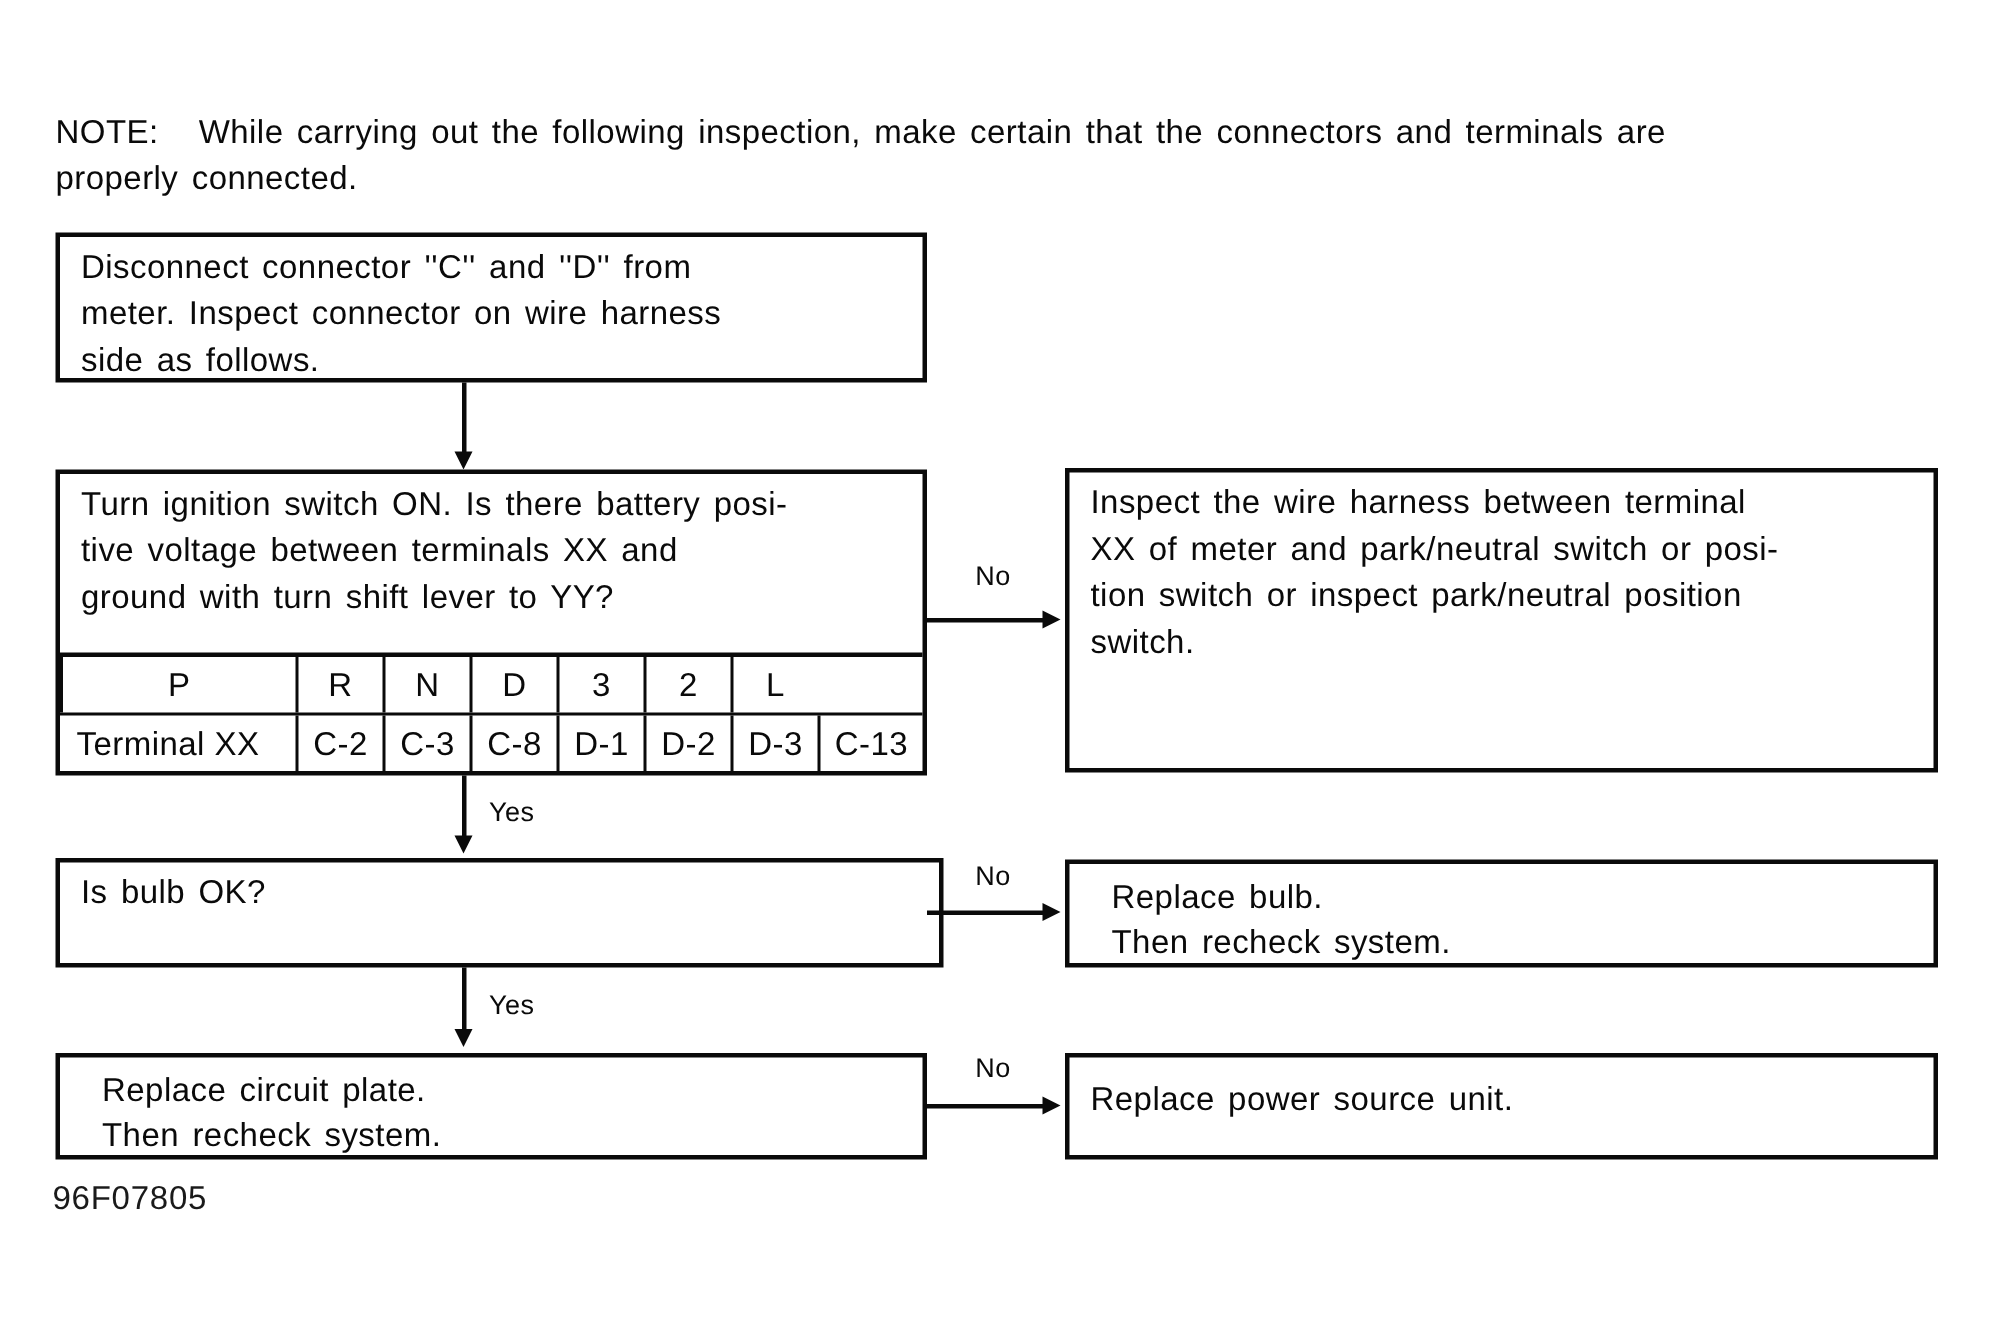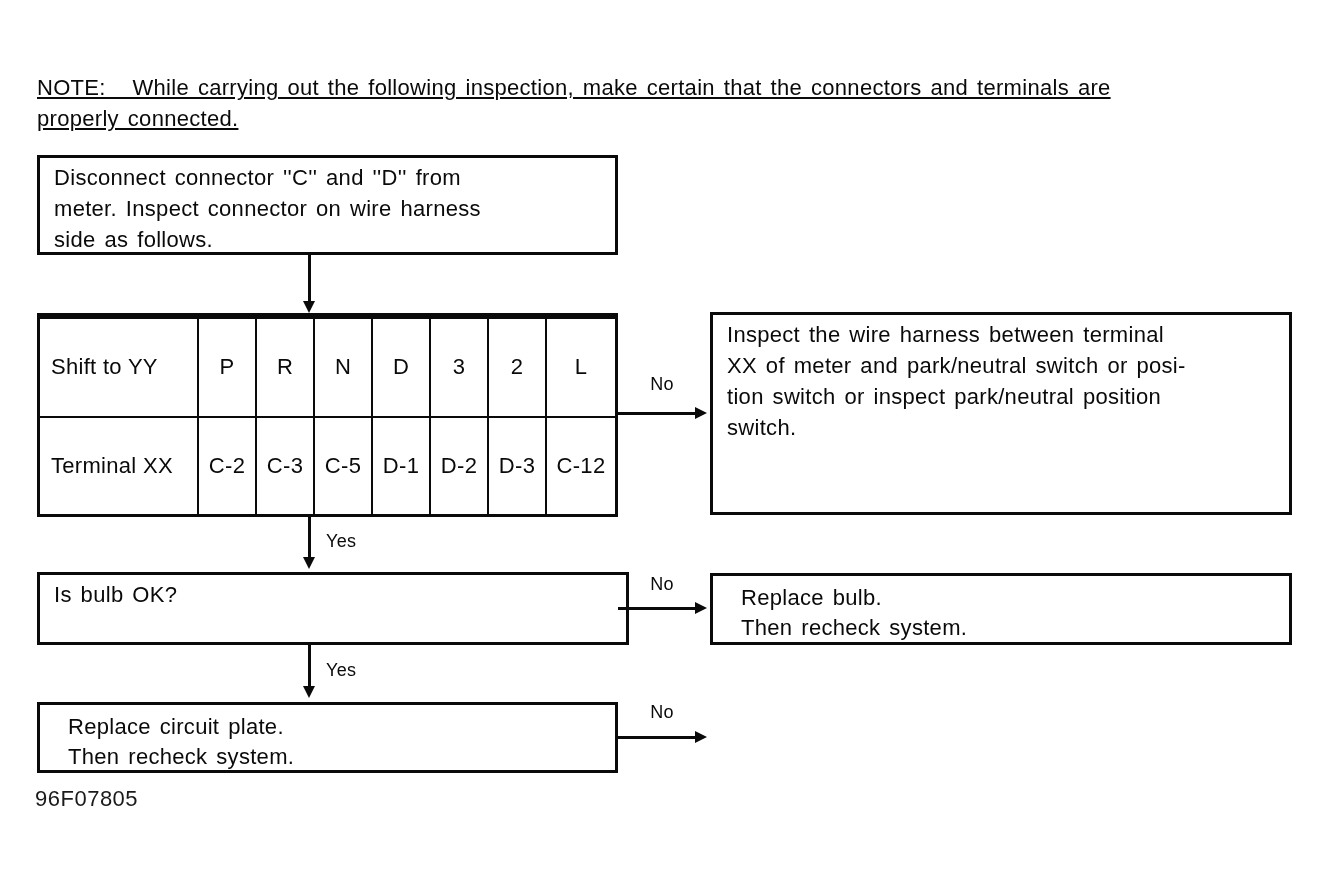--- a/index.html
+++ b/index.html
@@ -11,21 +11,21 @@
     color:#0a0a0a;
     overflow:hidden;
   }
   .txt{
     font-size:22px;
     line-height:31px;
     letter-spacing:.3px;
     word-spacing:2.5px;
     white-space:pre-wrap;
   }
-  .abs{position:absolute;text-decoration:underline;}
+  .abs{position:absolute;}
   .box{
     position:absolute;
     border:3px solid #0a0a0a;
     box-sizing:border-box;
     background:#ffffff;
   }
   .pad{padding:4px 14px;}
   .pad-sm{padding:7px 28px;}
   .vline{position:absolute;width:3px;background:#0a0a0a;}
   .hline{position:absolute;height:3px;background:#0a0a0a;}
@@ -77,40 +77,42 @@
 properly connected.</div>
 
   <div class="box pad txt" style="left:37px;top:155px;width:581px;height:100px;">Disconnect connector ''C'' and ''D'' from
 meter. Inspect connector on wire harness
 side as follows.</div>
 
   <div class="vline" style="left:308px;top:255px;height:49px;"></div>
   <div class="arrow-down" style="left:303px;top:301px;"></div>
 
   <div class="box qbox" style="left:37px;top:313px;width:581px;height:204px;">
+    <div class="txt pad qtext">Turn ignition switch ON. Is there battery posi-
+tive voltage between terminals XX and
+ground with turn shift lever to YY?</div>
     <div class="dtable">
         <div class="trow">
-          <div class="tcell tfirst">Shift to YY</div>
           <div class="tcell">P</div>
           <div class="tcell">R</div>
           <div class="tcell">N</div>
           <div class="tcell">D</div>
           <div class="tcell">3</div>
           <div class="tcell">2</div>
           <div class="tcell">L</div>
         </div>
         <div class="trow">
           <div class="tcell tfirst">Terminal XX</div>
           <div class="tcell">C-2</div>
           <div class="tcell">C-3</div>
-          <div class="tcell">C-5</div>
+          <div class="tcell">C-8</div>
           <div class="tcell">D-1</div>
           <div class="tcell">D-2</div>
           <div class="tcell">D-3</div>
-          <div class="tcell">C-12</div>
+          <div class="tcell">C-13</div>
         </div>
       </div>
   </div>
 
   <div class="branch-label" style="left:636px;top:374px;width:52px;text-align:center;">No</div>
   <div class="hline" style="left:618px;top:412px;width:80px;"></div>
   <div class="arrow-right" style="left:695px;top:407px;"></div>
 
   <div class="box pad txt" style="left:710px;top:312px;width:582px;height:203px;">Inspect the wire harness between terminal
 XX of meter and park/neutral switch or posi-
@@ -134,16 +136,17 @@
   <div class="arrow-down" style="left:303px;top:686px;"></div>
   <div class="branch-label" style="left:326px;top:660px;">Yes</div>
 
   <div class="box pad-sm txt" style="left:37px;top:702px;width:581px;height:71px;line-height:30px;">Replace circuit plate.
 Then recheck system.</div>
 
   <div class="branch-label" style="left:636px;top:702px;width:52px;text-align:center;">No</div>
   <div class="hline" style="left:618px;top:736px;width:80px;"></div>
   <div class="arrow-right" style="left:695px;top:731px;"></div>
 
+  <div class="box txt" style="left:710px;top:702px;width:582px;height:71px;padding:12px 14px;">Replace power source unit.</div>
 
   <div class="figcode" style="left:35px;top:786px;">96F07805</div>
 
 </div>
 
 </body></html>

